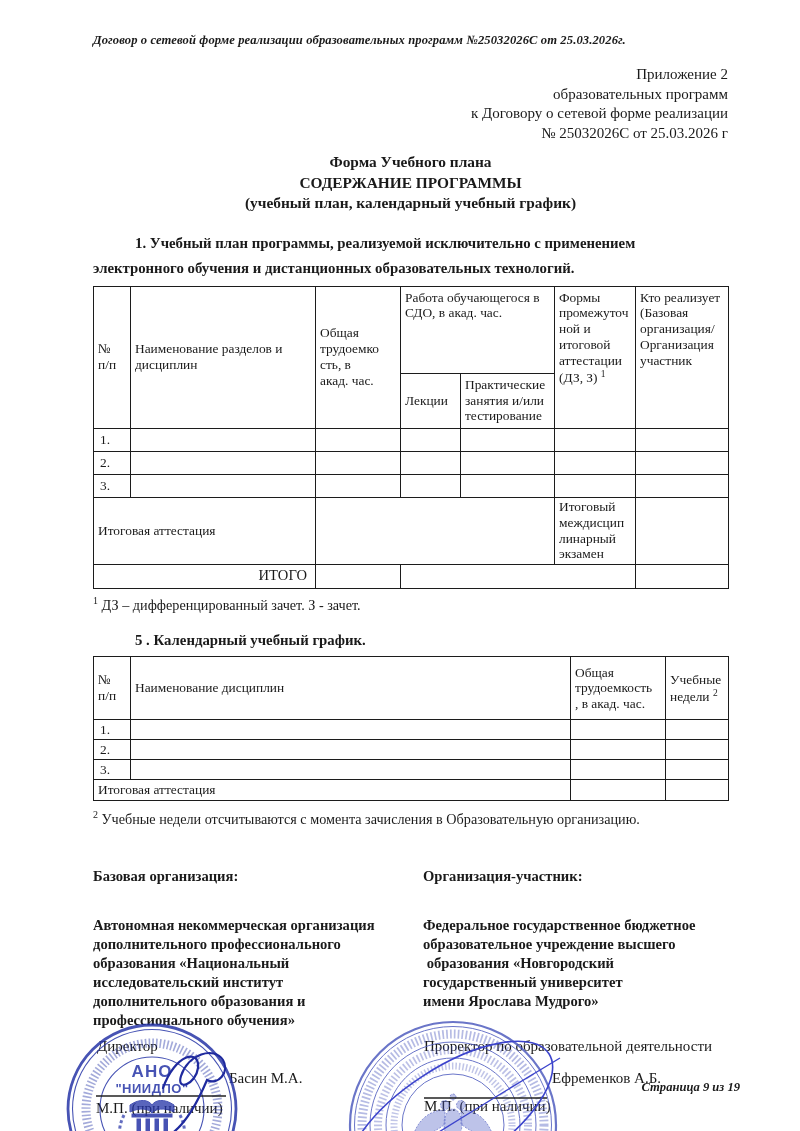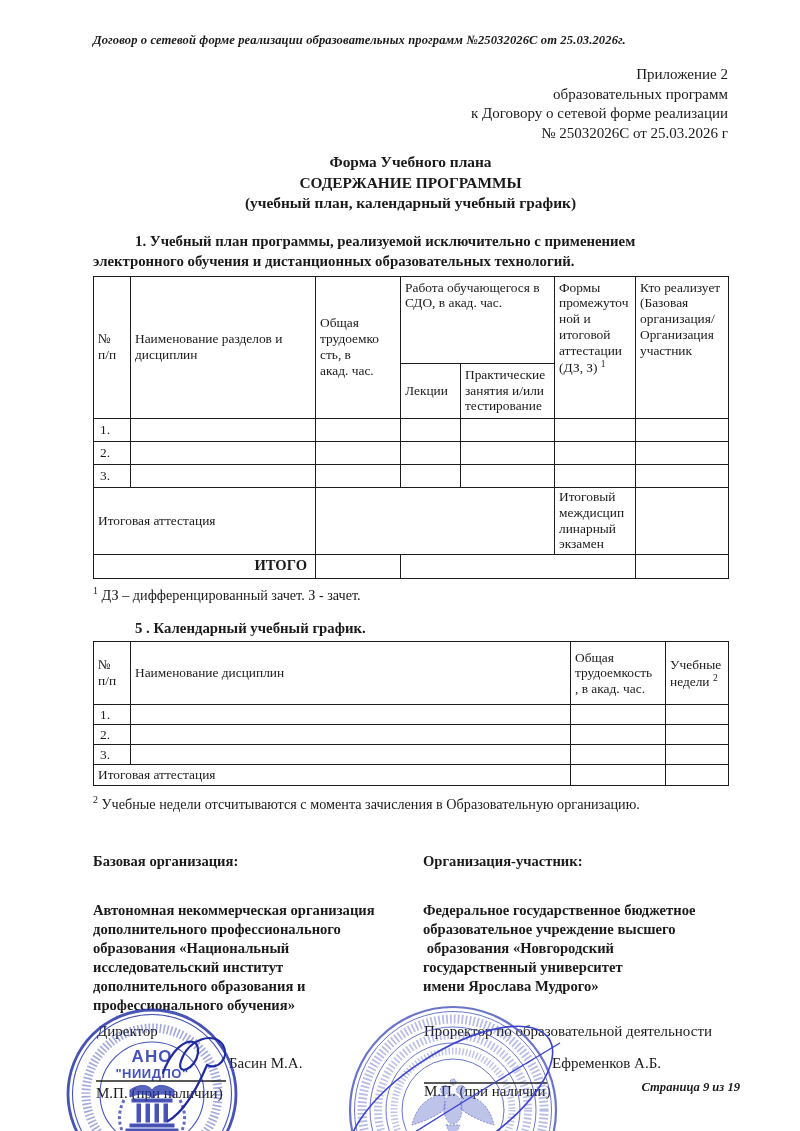--- a/index.html
+++ b/index.html
@@ -8,27 +8,27 @@
     font-family:"Liberation Serif","DejaVu Serif",serif;color:#1a1a1a;overflow:hidden;
     box-sizing:border-box;padding-top:33px;
   }
   .content{width:635px;margin-left:93px;}
   .pre{white-space:pre-line;}
   .prew{white-space:pre-wrap;}
 
   .doc-header{font-size:12.6px;font-style:italic;font-weight:600;letter-spacing:.1px;}
   .appendix{margin-top:17px;text-align:right;font-size:15px;line-height:19.5px;}
   .title-block{margin-top:9px;text-align:center;font-weight:bold;font-size:15.4px;line-height:20.5px;}
-  .s-heading{margin:15px 0 5px 0;font-weight:bold;font-size:14.8px;line-height:20px;text-indent:42px;}
+  .s-heading{margin:15px 0 5px 0;font-weight:bold;font-size:14.8px;line-height:25px;text-indent:42px;}
 
   table{border-collapse:collapse;table-layout:fixed;width:635px;font-size:13.4px;line-height:1.18;}
   td{border:1.5px solid #1c1c1c;padding:1px 4px;vertical-align:middle;text-align:left;overflow:hidden;}
   td.vtop{vertical-align:top;padding-top:3px;}
   td.numcell{text-align:left;padding-left:6px;}
-  td.itogo-label{font-weight:bold;text-align:right;padding-right:8px;font-size:14.6px;}
+  td.itogo-label{font-weight:normal;text-align:right;padding-right:8px;font-size:14.6px;}
   tr.h1 td{height:82px;}
   tr.h2 td{height:52px;}
   tr.data td{height:20px;}
   tr.final td{height:64px;}
   tr.itogo td{height:21px;}
   .t2 tr.head td{height:60px;}
   .t2 tr.data td{height:17px;}
   .t2 tr.final td{height:18px;}
 
   .footnote{font-size:14.2px;margin-top:3px;line-height:18px;}

